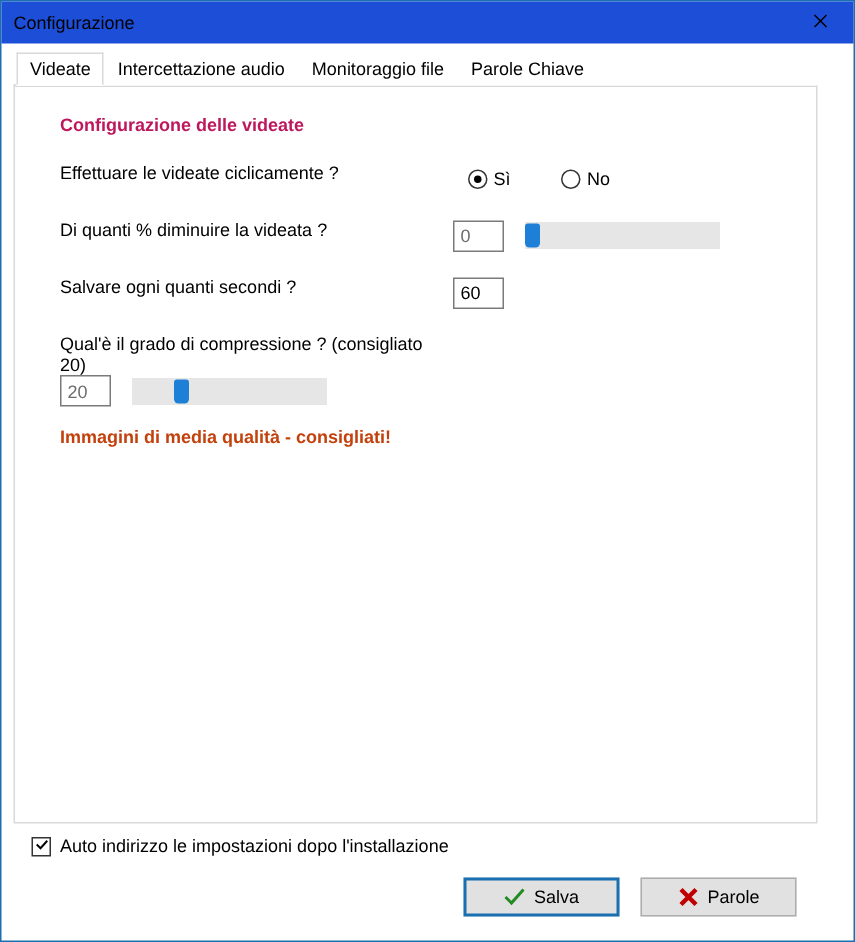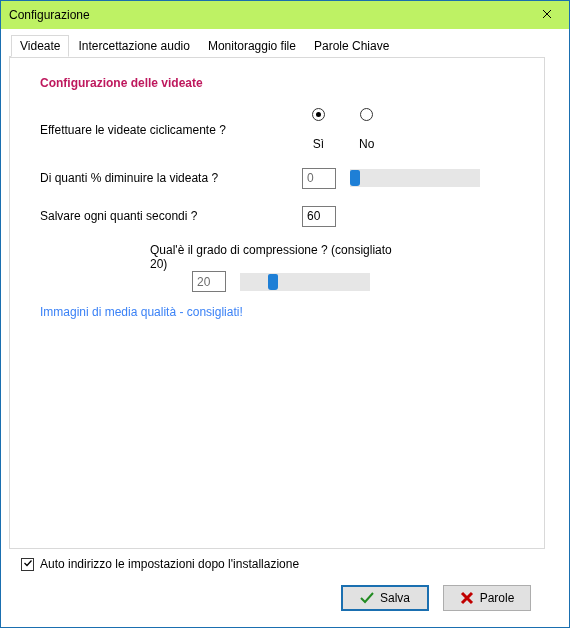--- a/index.html
+++ b/index.html
@@ -1,45 +1,45 @@
 <!DOCTYPE html>
 <html><head>
 <meta charset="utf-8">
 <style>
 * { box-sizing: border-box; font-family: "Segoe UI", Tahoma, sans-serif; font-size: 12px; }
 body { margin: 0; padding: 0; background: #fff; }
 .window { width: 570px; height: 628px; border: 1px solid #1a6fb0; background: #fff; display: flex; flex-direction: column; }
-.titlebar { height: 28px; background: #bef264; display: flex; align-items: center; justify-content: space-between; padding: 0 2px 0 8px; }
+.titlebar { height: 28px; background: #1d4ed8; display: flex; align-items: center; justify-content: space-between; padding: 0 2px 0 8px; }
 .titlebar-text { color: #000; }
 .close-btn { width: 40px; height: 24px; display: flex; align-items: center; justify-content: center; cursor: pointer; }
 .content { flex: 1; padding: 6px 24px 8px 8px; display: flex; flex-direction: column; }
 .tabs-wrap { flex: 1; display: flex; flex-direction: column; border: 1px solid #d9d9d9; margin-top: 0; }
 .tab-strip { display: flex; background: #fff; margin-left: 2px; margin-top: -1px; position: relative; top: 1px; }
 .tab { padding: 3px 8px; border: 1px solid transparent; cursor: pointer; color: #000; white-space: nowrap; }
 .tab.active { border: 1px solid #d9d9d9; border-bottom: 1px solid #fff; background: #fff; }
 .tab-body { flex: 1; border-top: 1px solid #d9d9d9; padding: 18px 22px 16px 30px; background: #fff; }
 .section-title { font-weight: bold; margin-bottom: 18px; color: #be185d; }
-.row { display: flex; align-items: center; margin-bottom: 16px; min-height: 22px; }
+.row { display: flex; margin-bottom: 16px; min-height: 22px; }
 .row-label { width: 262px; color: #000; }
 .field { display: flex; align-items: center; gap: 14px; }
 .num-input { width: 34px; height: 21px; border: 1px solid #7a7a7a; padding: 1px 4px; font-size: 12px; background: #fff; }
 .num-input[readonly] { color: #6d6d6d; }
 .slider { width: 130px; height: 18px; position: relative; background: #e6e6e6; display: inline-block; vertical-align: middle; }
 .slider-thumb { position: absolute; top: 1px; width: 10px; height: 16px; background: #1e7fd6; border-radius: 2px 2px 3px 3px; }
 .radio-group { display: flex; align-items: center; gap: 34px; }
-.radio-wrap { display: flex; align-items: center; gap: 16px; flex-direction: column; }
+.radio-wrap { display: flex; align-items: center; gap: 4px; }
 .radio-outer { width: 13px; height: 13px; border: 1px solid #333; border-radius: 50%; display: inline-flex; align-items: center; justify-content: center; background: #fff; cursor: pointer; }
 .radio-inner { width: 5px; height: 5px; border-radius: 50%; background: #000; }
-.hint { color: #3b82f6; font-weight: normal; margin-top: -10px; margin-left: 0; }
+.hint { color: #c2410c; font-weight: bold; margin-top: -10px; margin-left: 0; }
 .footer { padding: 6px 10px 8px 10px; }
 .checkbox-row { display: flex; align-items: center; gap: 6px; margin: 2px 0 14px 2px; }
 .checkbox { width: 13px; height: 13px; border: 1px solid #333; background: #fff; display: inline-flex; align-items: center; justify-content: center; cursor: pointer; }
 .checkmark { font-size: 11px; line-height: 1; }
 .button-row { display: flex; justify-content: flex-end; gap: 14px; padding-right: 4px; }
-.btn { width: 88px; height: 26px; border: 1px solid #adadad; background: #e1e1e1; display: flex; align-items: center; justify-content: center; gap: 6px; cursor: pointer; }
+.btn { width: 104px; height: 26px; border: 1px solid #adadad; background: #e1e1e1; display: flex; align-items: center; justify-content: center; gap: 6px; cursor: pointer; }
 .btn.primary { border: 2px solid #1a6fb0; background: #e1e1e1; }
 .icon-check svg, .icon-x svg { display: block; }
 </style>
 </head>
 <body>
 
 <div class="window">
 
   <div class="titlebar">
     <span class="titlebar-text">Configurazione</span>

